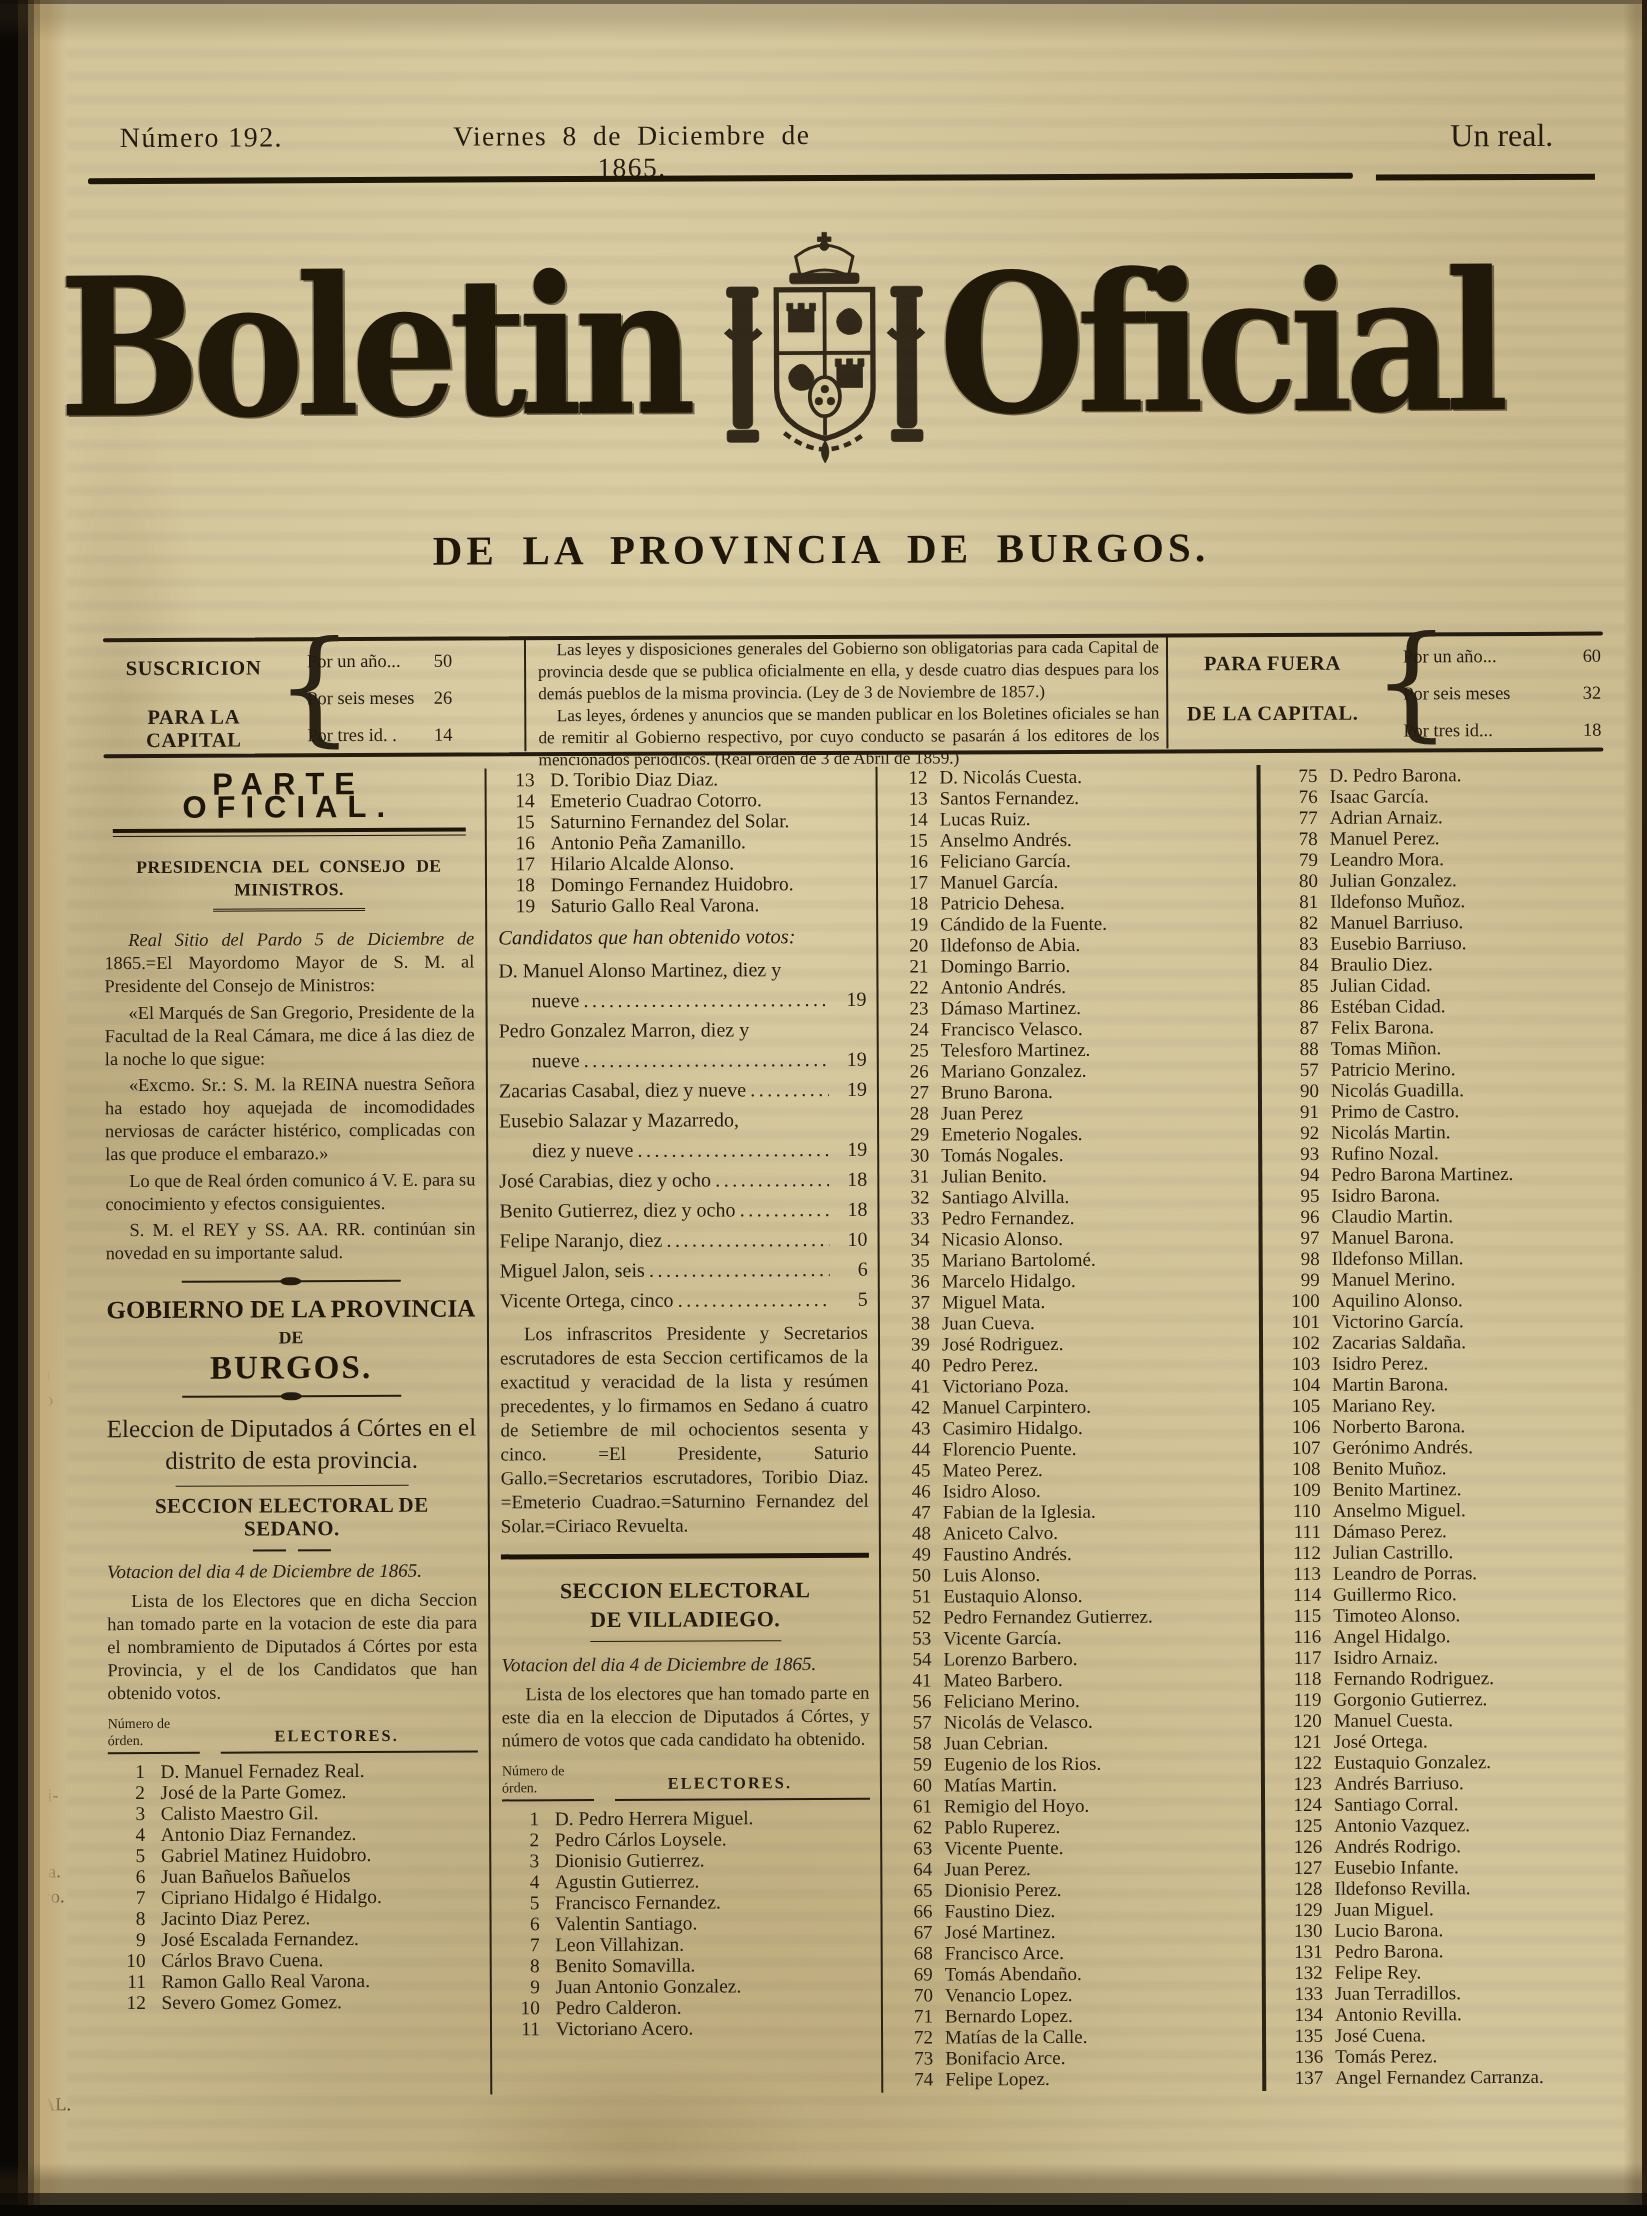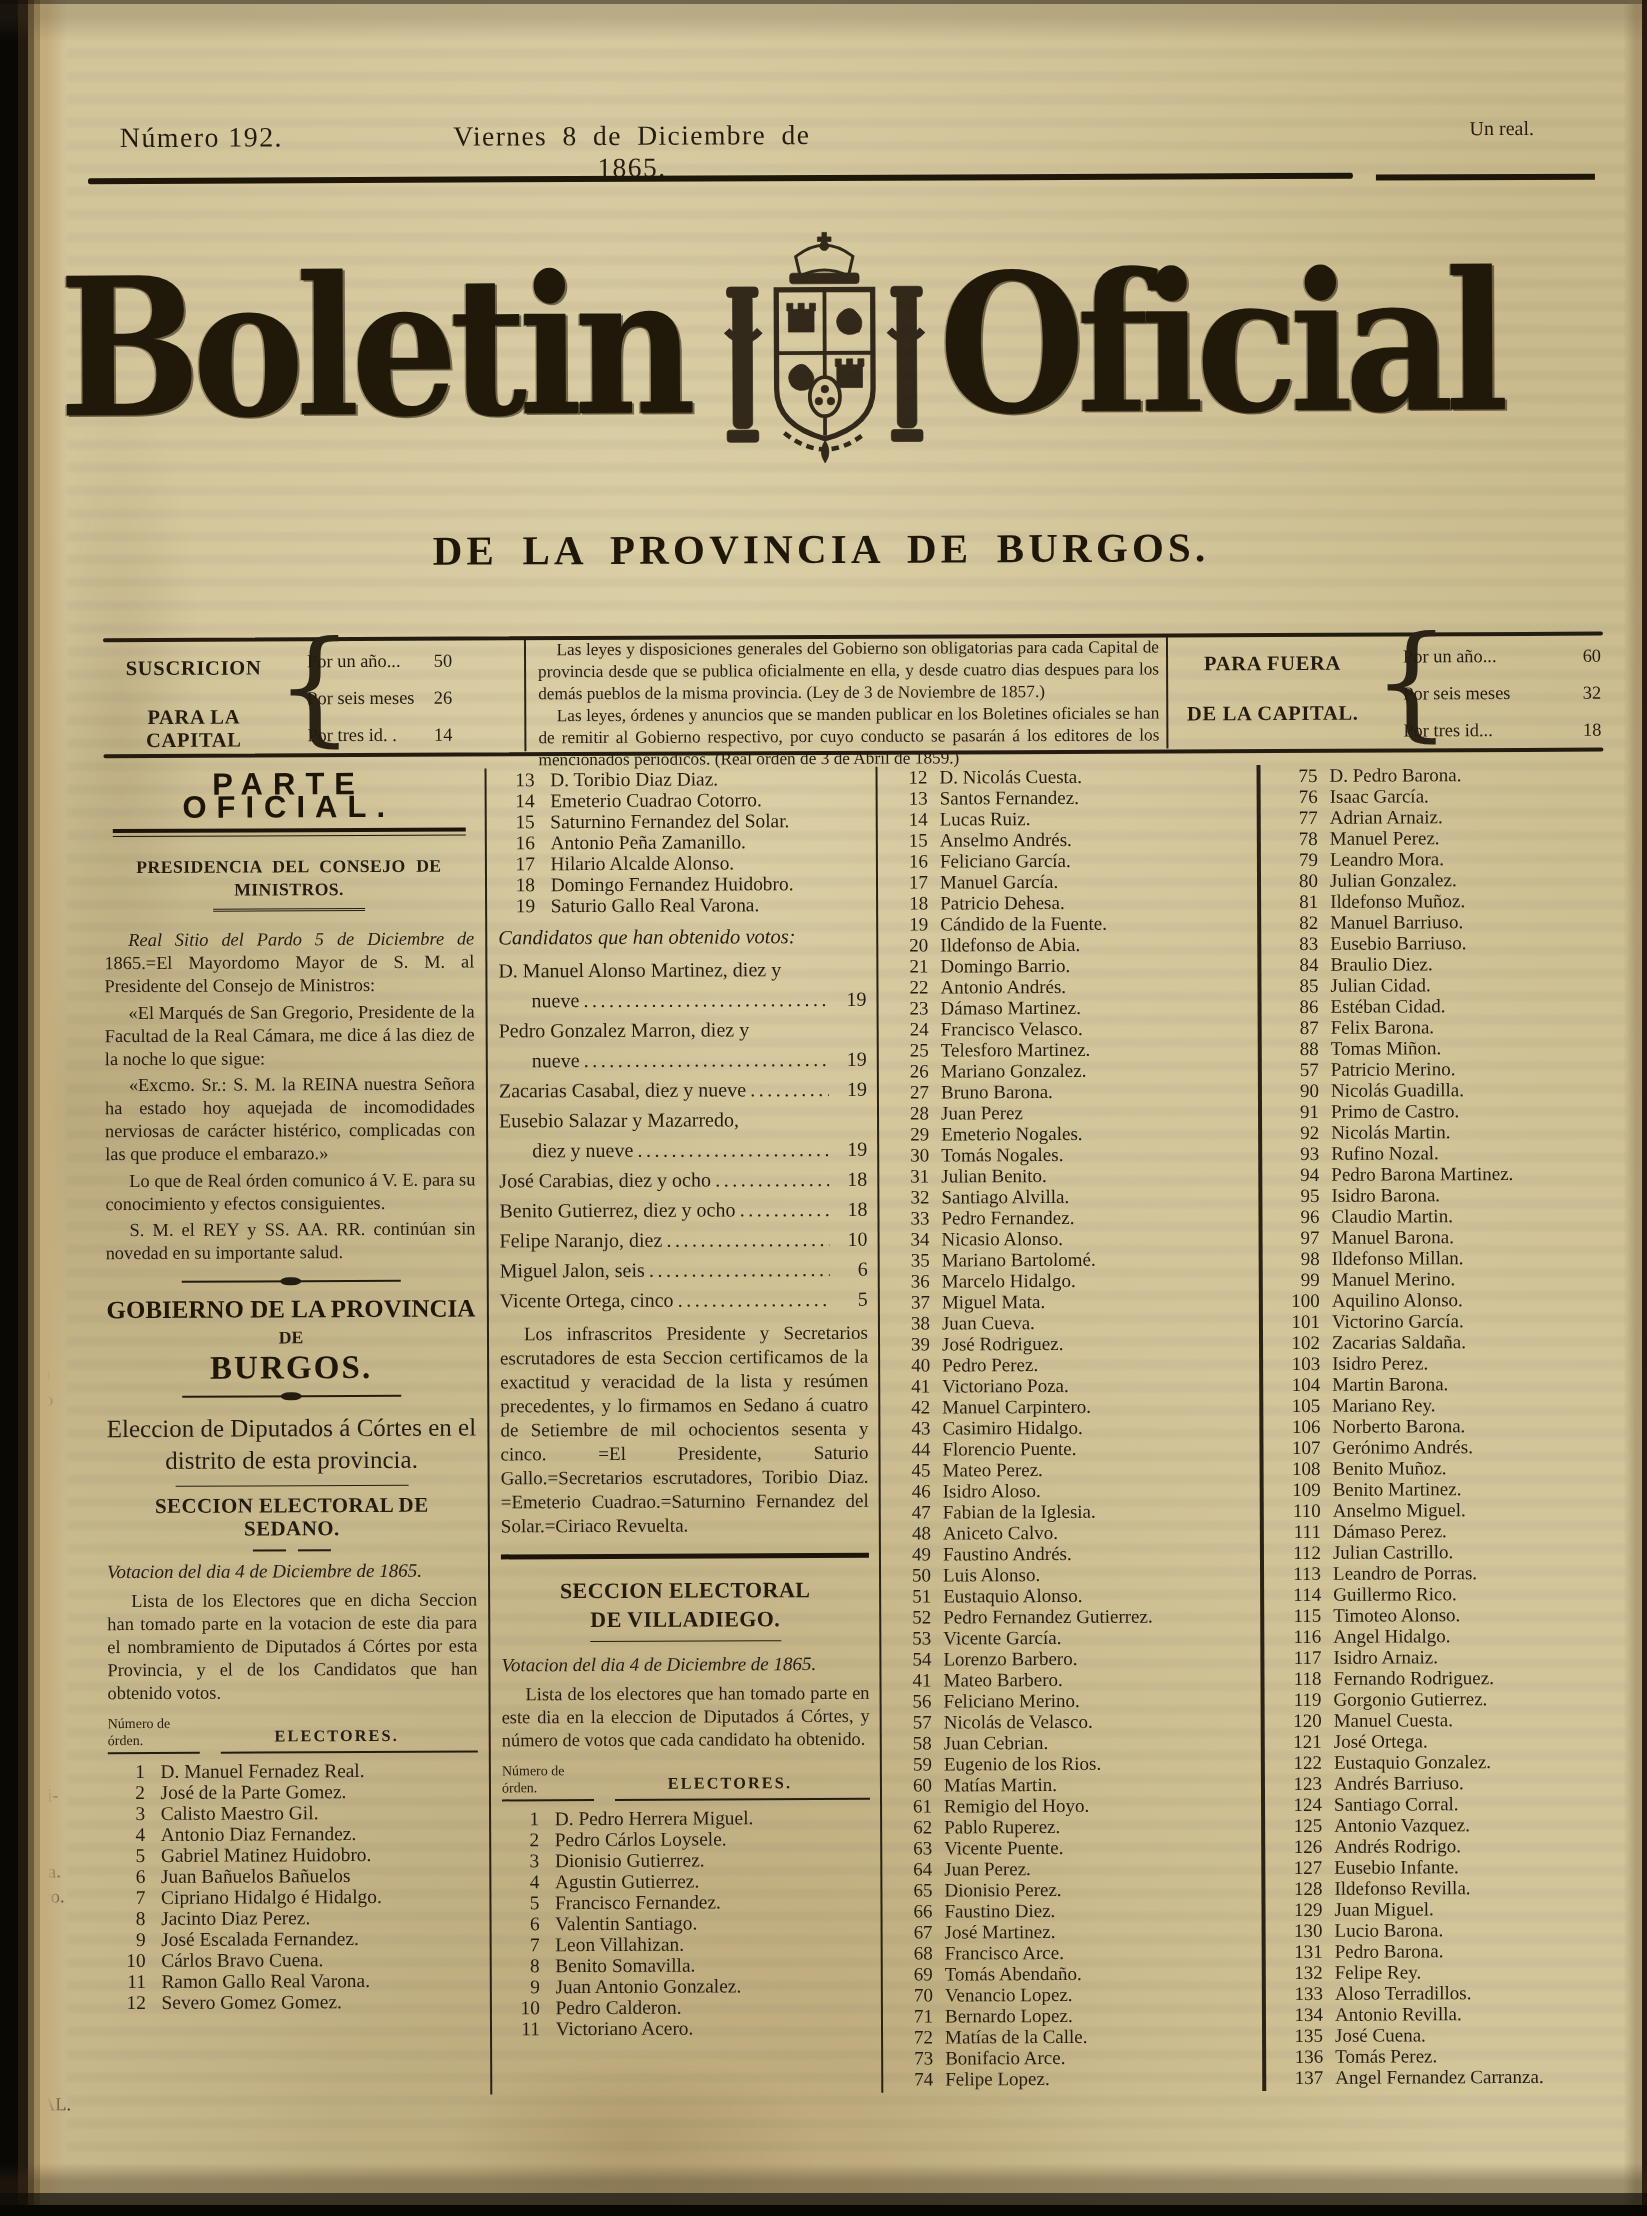--- a/index.html
+++ b/index.html
@@ -22,21 +22,21 @@
   .bleed{
     position:absolute;inset:49px 21px 57px 67px;
     background:repeating-linear-gradient(180deg, rgba(80,88,82,.05) 0 9.2px, rgba(0,0,0,0) 9.2px 23px);
     filter:blur(1px);
     pointer-events:none;
   }
   .content{position:absolute;inset:0;transform:rotate(-0.25deg);}
   
   .hdr-issue{position:absolute;left:124px;top:119px;font-size:28px;letter-spacing:1.4px;}
   .hdr-date{position:absolute;left:438px;top:119px;width:396px;text-align:center;font-size:27.6px;letter-spacing:1.4px;word-spacing:7px;}
-  .hdr-price{position:absolute;left:1421px;top:120px;width:170px;text-align:center;font-size:20px;}
+  .hdr-price{position:absolute;left:1421px;top:120px;width:170px;text-align:center;font-size:32px;}
   .hdr-rule{position:absolute;left:92px;top:175px;width:1265px;height:6.4px;background:#1d1609;border-radius:3.5px/70%;}
   .hdr-rule2{position:absolute;left:1380px;top:177px;width:219px;height:5.7px;background:#1d1609;}
   
   .mast-left,.mast-right{
     position:absolute;top:249px;font-family:"DejaVu Serif",serif;font-weight:bold;
     font-size:168px;line-height:1;letter-spacing:-8.5px;color:#201809;
     transform:scaleY(1.14);transform-origin:top;
     text-shadow:2.1px 1.4px 0 rgba(32,24,9,.55), -1.4px 0.7px 0 rgba(32,24,9,.35);
   }
   .mast-left{left:62px;}
@@ -966,21 +966,21 @@
         <div class="srow">
           <span class="sn">131</span>
           <span class="snm">Pedro Barona.</span>
         </div>
         <div class="srow">
           <span class="sn">132</span>
           <span class="snm">Felipe Rey.</span>
         </div>
         <div class="srow">
           <span class="sn">133</span>
-          <span class="snm">Aloso Terradillos.</span>
+          <span class="snm">Juan Terradillos.</span>
         </div>
         <div class="srow">
           <span class="sn">134</span>
           <span class="snm">Antonio Revilla.</span>
         </div>
         <div class="srow">
           <span class="sn">135</span>
           <span class="snm">José Cuena.</span>
         </div>
         <div class="srow">

